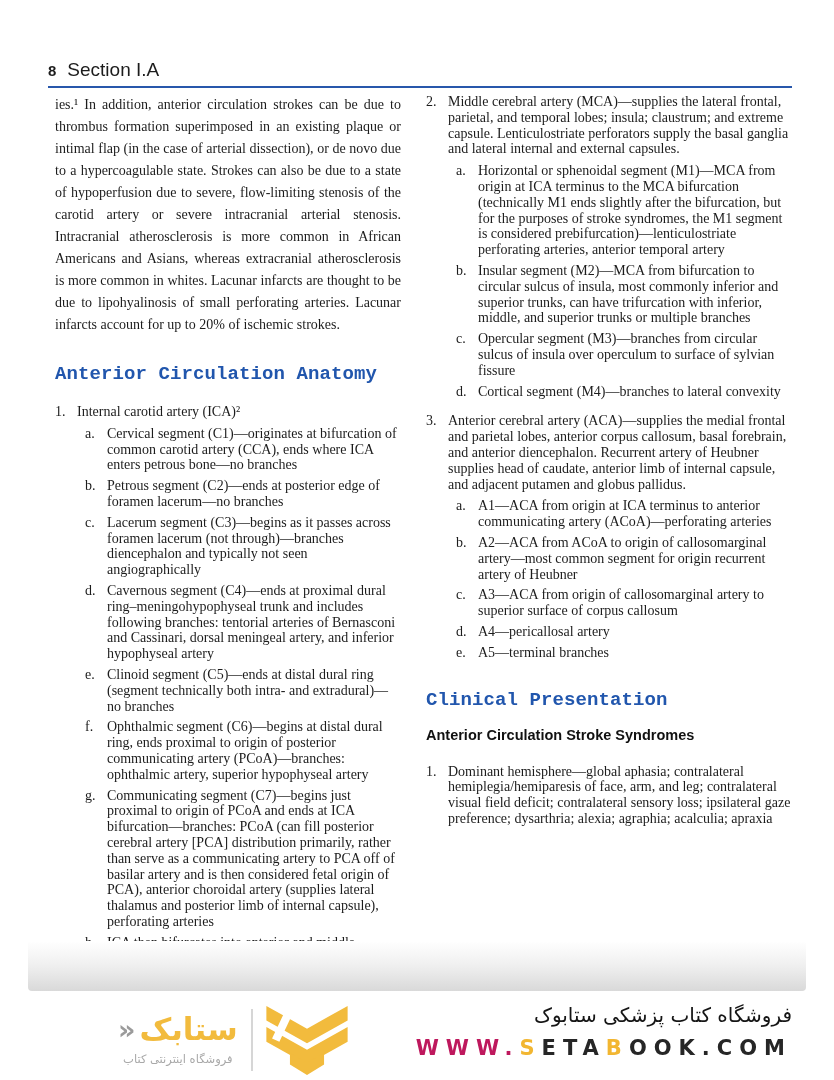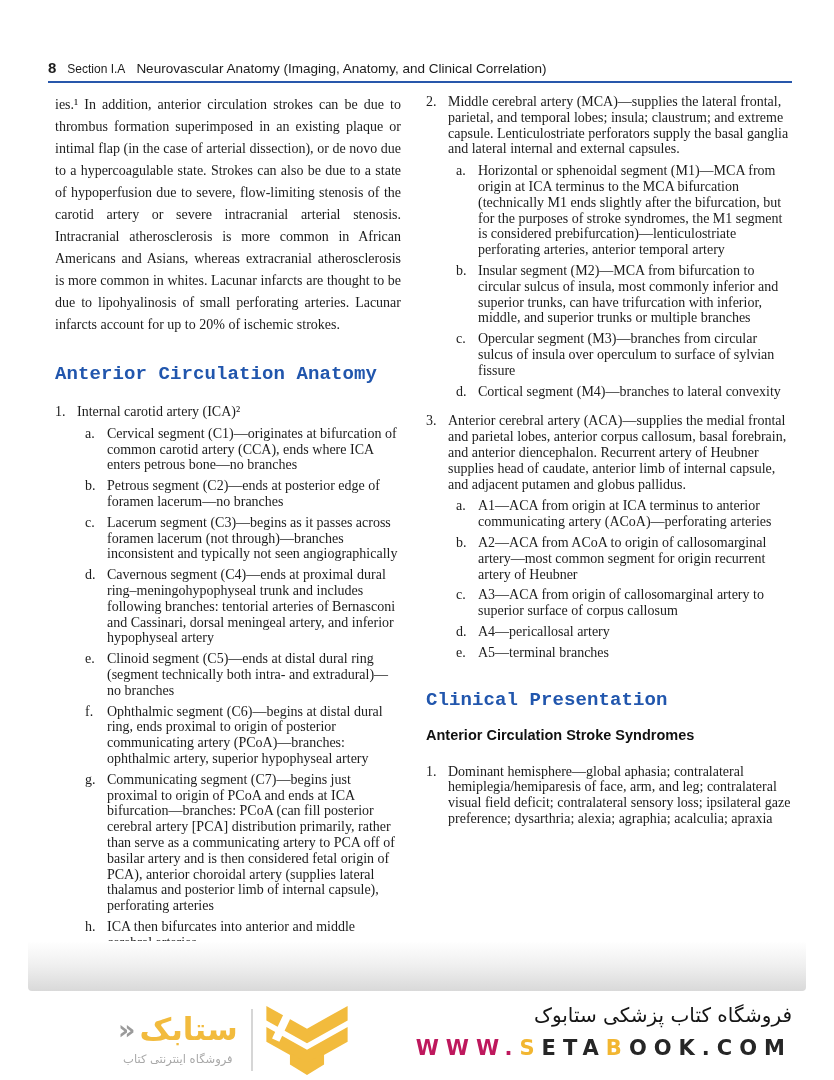--- a/index.html
+++ b/index.html
@@ -10,21 +10,21 @@
   }
 
   
   .header {
     position:absolute; left:48px; top:59px; width:744px;
     display:flex; align-items:baseline; gap:11px;
     border-bottom:2.5px solid #2857ab; padding-bottom:5px;
     font-family:"Liberation Sans", sans-serif;
   }
   .page-num { font-weight:bold; font-size:15px; }
-  .section-label { font-size:12px; }
+  .section-label { font-size:19px; }
   .header-title { font-size:13.5px; }
 
   
   .columns { position:absolute; left:55px; top:94px; display:flex; gap:25px; }
   .col-left  { width:346px; }
   .col-right { width:368px; }
 
   .intro { margin:0; text-align:justify; font-size:14px; line-height:22px; }
 
   .blue-heading {
@@ -69,21 +69,20 @@
   .url { font-size:21px; font-weight:bold; letter-spacing:7px; white-space:nowrap; }
 </style>
 </head>
 <body>
 
 <div class="page">
 
   <div class="header">
     <span class="page-num">8</span>
     <span class="section-label">Section I.A</span>
-    <span class="header-title">Neurovascular Anatomy (Imaging, Anatomy, and Clinical Correlation)</span>
   </div>
 
   <div class="columns">
 
     <div class="col-left">
       <p class="intro">ies.¹ In addition, anterior circulation strokes can be due to thrombus formation superimposed in an existing plaque or intimal flap (in the case of arterial dissection), or de novo due to a hypercoagulable state. Strokes can also be due to a state of hypoperfusion due to severe, flow-limiting stenosis of the carotid artery or severe intracranial arterial stenosis. Intracranial atherosclerosis is more common in African Americans and Asians, whereas extracranial atherosclerosis is more common in whites. Lacunar infarcts are thought to be due to lipohyalinosis of small perforating arteries. Lacunar infarcts account for up to 20% of ischemic strokes.</p>
 
       <div class="blue-heading">Anterior Circulation Anatomy</div>
 
       <div class="toplist">
@@ -96,21 +95,21 @@
           <div class="li">
             <span class="li-label">a.</span>
             <span class="li-text">Cervical segment (C1)—originates at bifurcation of common carotid artery (CCA), ends where ICA enters petrous bone—no branches</span>
           </div>
           <div class="li">
             <span class="li-label">b.</span>
             <span class="li-text">Petrous segment (C2)—ends at posterior edge of foramen lacerum—no branches</span>
           </div>
           <div class="li">
             <span class="li-label">c.</span>
-            <span class="li-text">Lacerum segment (C3)—begins as it passes across foramen lacerum (not through)—branches inconsistent and typically not seen angiographically</span>
+            <span class="li-text">Lacerum segment (C3)—begins as it passes across foramen lacerum (not through)—branches diencephalon and typically not seen angiographically</span>
           </div>
           <div class="li">
             <span class="li-label">d.</span>
             <span class="li-text">Cavernous segment (C4)—ends at proximal dural ring–meningohypophyseal trunk and includes following branches: tentorial arteries of Bernasconi and Cassinari, dorsal meningeal artery, and inferior hypophyseal artery</span>
           </div>
           <div class="li">
             <span class="li-label">e.</span>
             <span class="li-text">Clinoid segment (C5)—ends at distal dural ring (segment technically both intra- and extradural)—no branches</span>
           </div>
           <div class="li">

